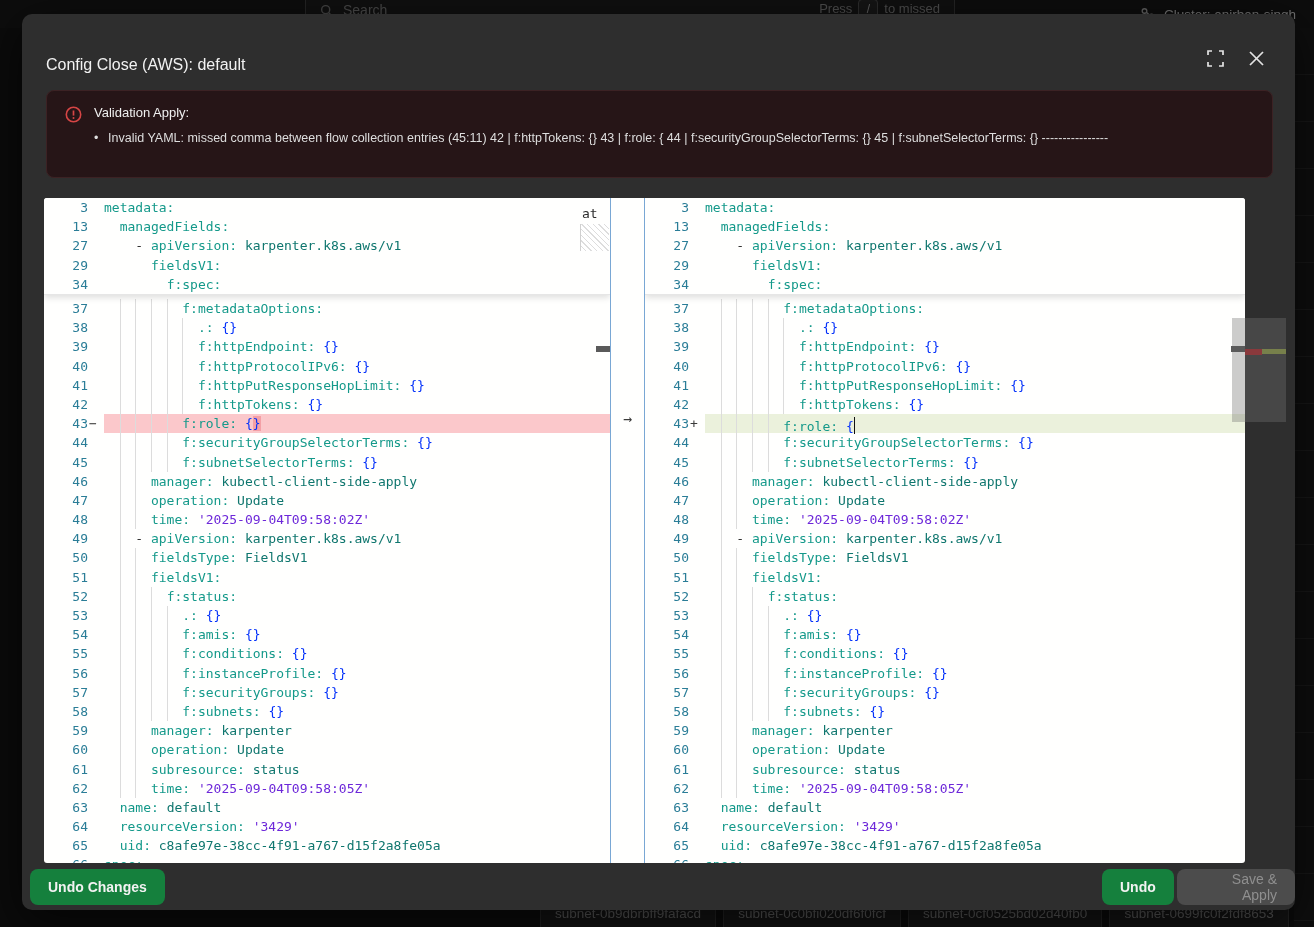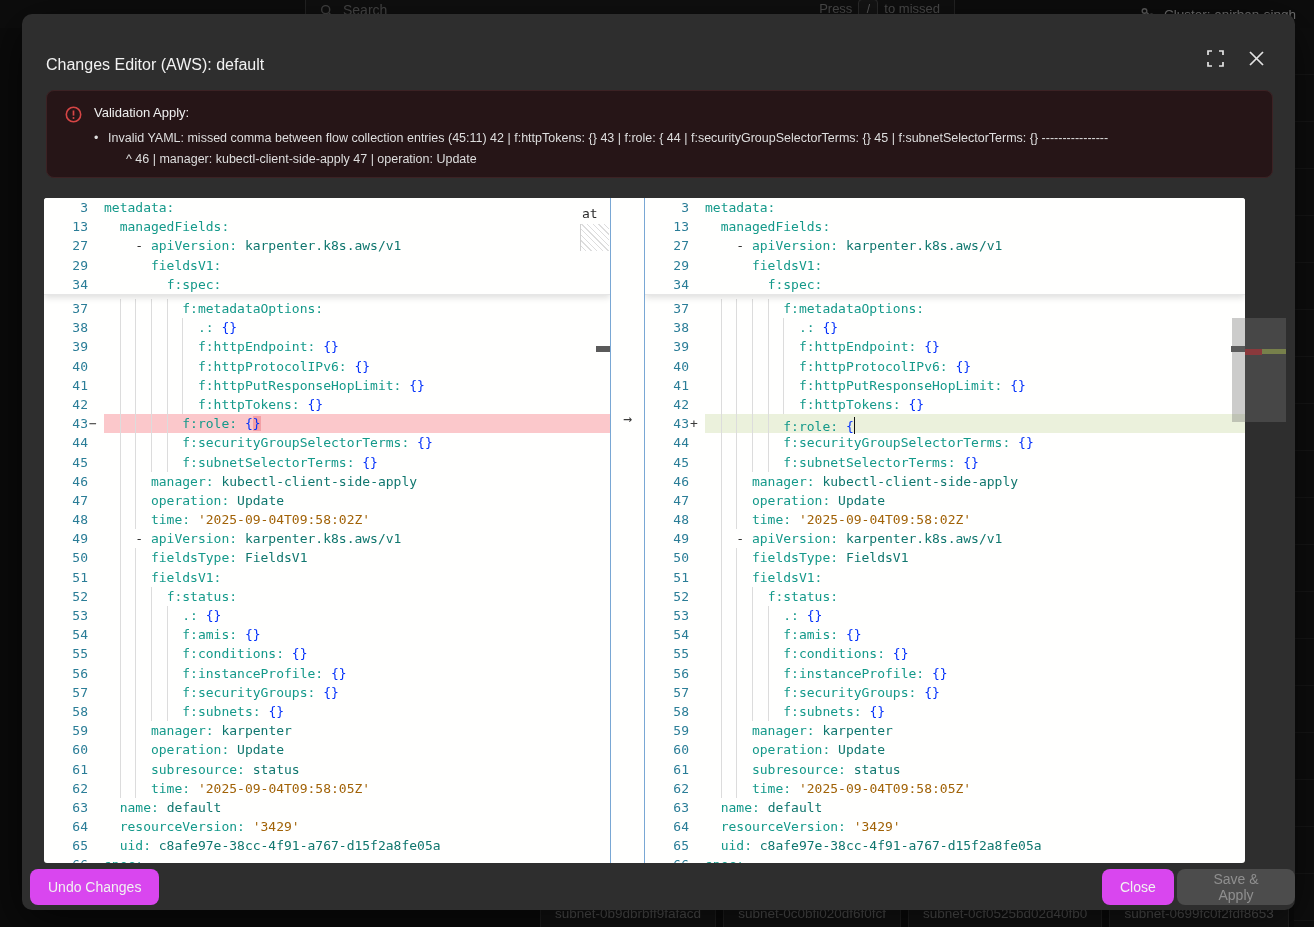--- a/index.html
+++ b/index.html
@@ -67,45 +67,45 @@
 
   .code-row { display:flex; height:19.2px; white-space:pre; }
   .gut { flex:none; width:60px; display:flex; }
   .gut .num { width:44px; text-align:right; color:#2a7d97; }
   .gut .suf { width:16px; color:#3a3a3a; padding-left:1px; }
   .txt { flex:1; position:relative; }
   .guide { position:absolute; top:0; bottom:0; width:1px; background:#dcdcdc; }
   .txt.bg-del { background:#fbc8cb; }
   .txt.bg-add { background:#ebf1dc; }
 
-  .tk-k { color:#14998a; } .tk-v { color:#0f766e; } .tk-s { color:#a16207; }
+  .tk-k { color:#14998a; } .tk-v { color:#0f766e; } .tk-s { color:#6d28d9; }
   .tk-b { color:#0431fa; } .tk-p { color:#333; }
   .tk-d { color:#0431fa; background:#f4a0a6; }
   .cursor { display:inline-block; width:0; height:17px; border-left:1.6px solid #111;
             transform:translateY(3px); }
 
   .fold-peek { position:absolute; left:538px; top:6px; color:#2d2d2d; z-index:4; }
   .hatch { position:absolute; left:536px; top:26px; width:29px; height:27px; z-index:4;
            background:repeating-linear-gradient(45deg,#fff 0 3px,#ddd 3px 4px); border-left:1px solid #d0d0d0; }
 
   .sb-dash { position:absolute; right:0; width:14px; height:6px; background:#5a5a5a; top:148px; z-index:6; }
   .sb-slider { position:absolute; right:0; top:120px; width:13px; height:104px;
                background:rgba(110,110,110,.35); z-index:6; }
 
   .overview { position:absolute; left:1223px; top:304px; width:41px; height:104px; background:#474747; }
   .ov-del { position:absolute; left:0; top:31px; width:17px; height:6px; background:#8a393c; }
   .ov-add { position:absolute; left:17px; top:31px; width:24px; height:5px; background:#77804b; }
 
   
   .btn { position:absolute; height:36px; border:none; border-radius:8px; font-size:14px;
          font-family:"Liberation Sans",sans-serif; cursor:pointer; padding:0 18px; }
-  .btn-dark { background:#d946ef; color:#f2f2f2; }
+  .btn-dark { background:#15803d; color:#f2f2f2;font-weight:bold; }
   .btn-undo { left:8px; top:855px; }
   .btn-close2 { left:1080px; top:855px; }
-  .btn-save { left:1155px; top:855px; background:#4c4c4c; color:#8f8f8f; cursor:default; }
+  .btn-save { left:1155px; top:855px; background:#4c4c4c; color:#8f8f8f; cursor:default;text-align:right; }
 </style>
 </head>
 <body>
 
 <div class="page">
   <div class="topbar">
     <div class="search-box">
       <svg class="search-icon" viewBox="0 0 16 16" fill="none" stroke="#8a8a8a" stroke-width="1.6">
           <circle cx="6.5" cy="6.5" r="4.6"></circle>
           <line x1="10" y1="10" x2="14.5" y2="14.5"></line>
@@ -132,21 +132,21 @@
   <div class="chip-row">
     <div class="chip">subnet-0b9dbrbff9fafacd</div>
     <div class="chip">subnet-0c0bfi020df6f0fcf</div>
     <div class="chip">subnet-0cf0525bd02d40fb0</div>
     <div class="chip">subnet-0699fc0f2fdf8653</div>
   </div>
 </div>
 <div class="dim"></div>
 
 <div class="modal">
-  <div class="modal-title">Changes Editor (AWS): default</div>
+  <div class="modal-title">Config Close (AWS): default</div>
 
   <button class="win-btn btn-full">
     <svg width="17" height="17" viewBox="0 0 17 17" fill="none" stroke-width="1.7">
       <path d="M1 5 V1 H5"></path>
         <path d="M12 1 H16 V5"></path>
         <path d="M16 12 V16 H12"></path>
         <path d="M5 16 H1 V12"></path>
     </svg>
   </button>
   <button class="win-btn btn-close">
@@ -160,21 +160,20 @@
     <svg class="warn-icon" width="17" height="17" viewBox="0 0 17 17" fill="none">
         <circle cx="8.5" cy="8.5" r="7.2" stroke="#d64545" stroke-width="1.6"></circle>
         <line x1="8.5" y1="4.5" x2="8.5" y2="9.6" stroke="#d64545" stroke-width="1.7"></line>
         <circle cx="8.5" cy="12.1" r="1" fill="#d64545"></circle>
       </svg>
     <div>
       <div class="banner-title">Validation Apply:</div>
       <div class="banner-li">
         <span class="bullet">•</span>
         <div>Invalid YAML: missed comma between flow collection entries (45:11) 42 | f:httpTokens: {} 43 | f:role: { 44 | f:securityGroupSelectorTerms: {} 45 | f:subnetSelectorTerms: {} ----------------</div>
-        <div class="banner-l2">^ 46 | manager: kubectl-client-side-apply 47 | operation: Update</div>
       </div>
     </div>
   </div>
 
   <div class="editor">
     <div class="pane pane-left">
       <div class="sticky" id="sticky-left">
           <div class="code-row"><div class="gut"><span class="num">3</span><span class="suf"></span></div><div class="txt"><span class="tk-p"></span><span class="tk-k">metadata:</span></div></div>
           <div class="code-row"><div class="gut"><span class="num">13</span><span class="suf"></span></div><div class="txt"><span class="tk-p">  </span><span class="tk-k">managedFields:</span></div></div>
           <div class="code-row"><div class="gut"><span class="num">27</span><span class="suf"></span></div><div class="txt"><span class="tk-p">    </span><span class="tk-p">- </span><span class="tk-k">apiVersion:</span><span class="tk-p"> </span><span class="tk-v">karpenter.k8s.aws/v1</span></div></div>
@@ -266,15 +265,15 @@
       <div class="sb-dash"></div>
     </div>
   </div>
 
   <div class="overview">
     <div class="ov-del"></div>
     <div class="ov-add"></div>
   </div>
 
   <button class="btn btn-dark btn-undo">Undo Changes</button>
-  <button class="btn btn-dark btn-close2">Close</button>
+  <button class="btn btn-dark btn-close2">Undo</button>
   <button class="btn btn-save" disabled="">Save &amp; Apply</button>
 </div>
 
 </body></html>

